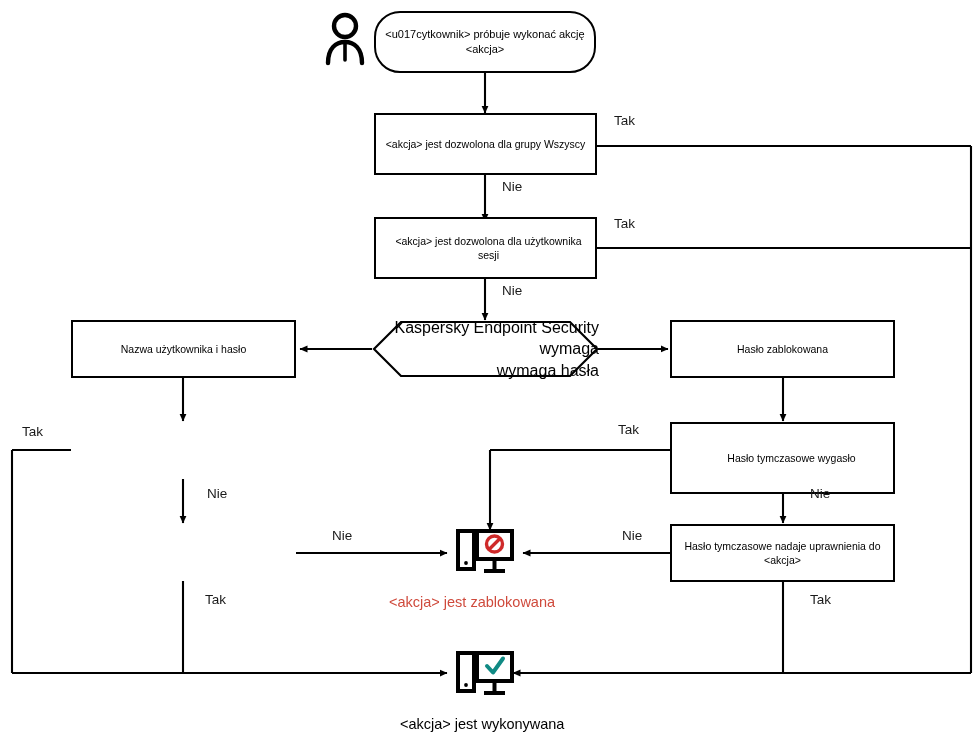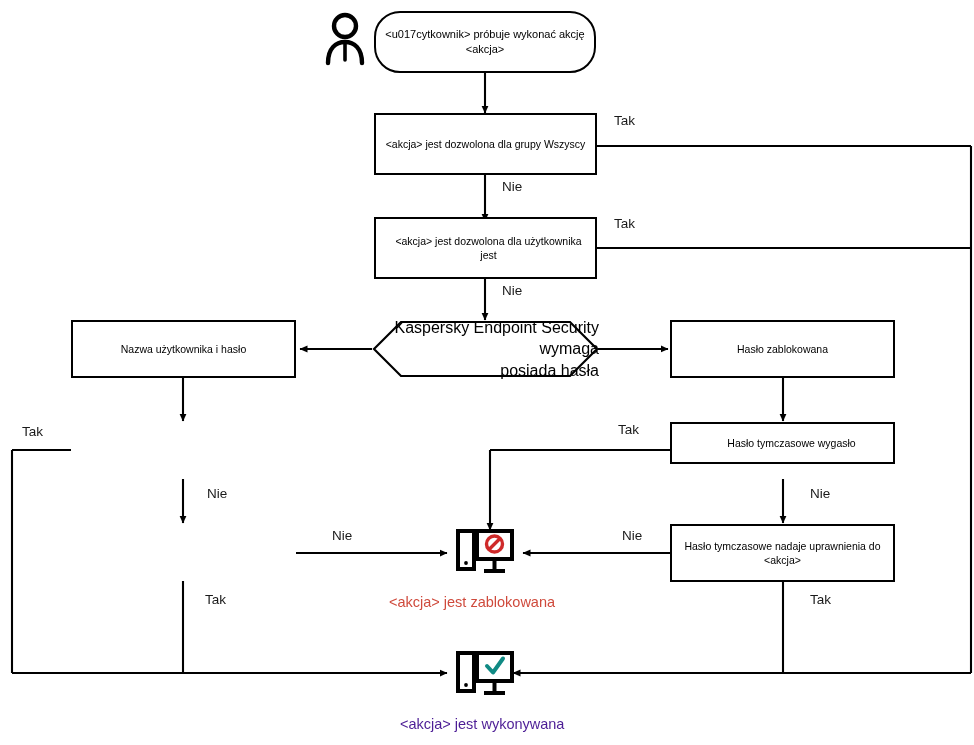--- a/index.html
+++ b/index.html
@@ -92,46 +92,46 @@
     </span>
   </div>
 
   <div class="node" style="left:374px;top:113px;width:223px;height:62px;">
     <span>&lt;akcja&gt; jest dozwolona dla grupy Wszyscy</span>
   </div>
 
   <div class="node" style="left:374px;top:217px;width:223px;height:62px;padding-left:12px;">
     <span>
       <span>&lt;akcja&gt; jest dozwolona dla użytkownika</span><br>
-      <span>jest</span>
+      <span>sesji</span>
     </span>
   </div>
 
   <div class="hexwrap" style="left:372px;top:320px;width:227px;height:58px;">
     <svg width="227" height="58" viewBox="0 0 227 58" xmlns="http://www.w3.org/2000/svg">
       <polygon points="29,2 198,2 225,29 198,56 29,56 2,29" fill="#fff" stroke="#000" stroke-width="2.2" stroke-linejoin="miter"></polygon>
     </svg>
     <div class="hextext">
       <span>
         <span>Kaspersky Endpoint Security wymaga</span><br>
-        <span>posiada hasła</span>
+        <span>wymaga hasła</span>
       </span>
     </div>
   </div>
 
   <div class="node" style="left:71px;top:320px;width:225px;height:58px;">
     <span>Nazwa użytkownika i hasło</span>
   </div>
 
   <div class="node" style="left:670px;top:320px;width:225px;height:58px;">
     <span>Hasło zablokowana</span>
   </div>
 
 
-  <div class="node" style="left:670px;top:422px;width:225px;height:42px;padding-left:24px;">
+  <div class="node" style="left:670px;top:422px;width:225px;height:72px;padding-left:24px;">
     <span>Hasło tymczasowe wygasło</span>
   </div>
 
 
   <div class="node" style="left:670px;top:524px;width:225px;height:58px;">
     <span>
       <span>Hasło tymczasowe nadaje uprawnienia do</span><br>
       <span>&lt;akcja&gt;</span>
     </span>
   </div>
@@ -178,15 +178,15 @@
   <div class="edgelabel" style="left:618px;top:422px;">Tak</div>
 
   <div class="edgelabel" style="left:810px;top:486px;">Nie</div>
 
   <div class="edgelabel" style="left:622px;top:528px;">Nie</div>
 
   <div class="edgelabel" style="left:810px;top:592px;">Tak</div>
 
   <div class="resulttext" style="left:389px;top:594px;color:#cf4a3c;">&lt;akcja&gt; jest zablokowana</div>
 
-  <div class="resulttext" style="left:400px;top:716px;color:#4c1d95;">&lt;akcja&gt; jest wykonywana</div>
+  <div class="resulttext" style="left:400px;top:716px;color:#000000;">&lt;akcja&gt; jest wykonywana</div>
 
 </div>
 
 </body></html>

